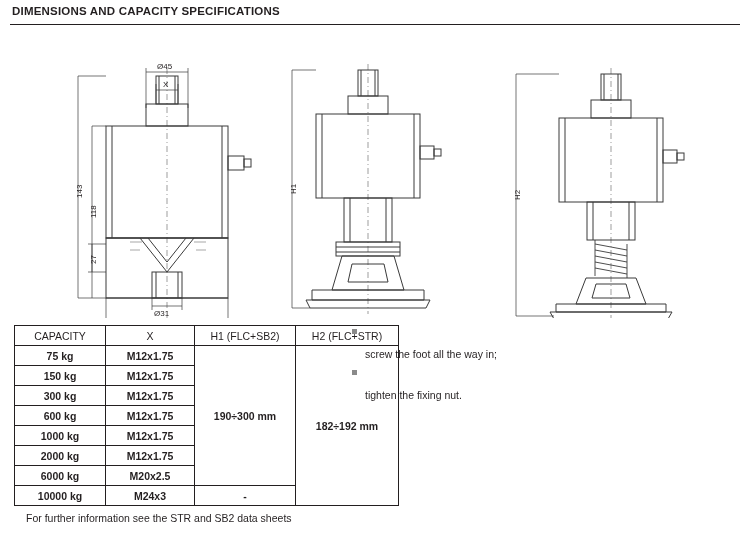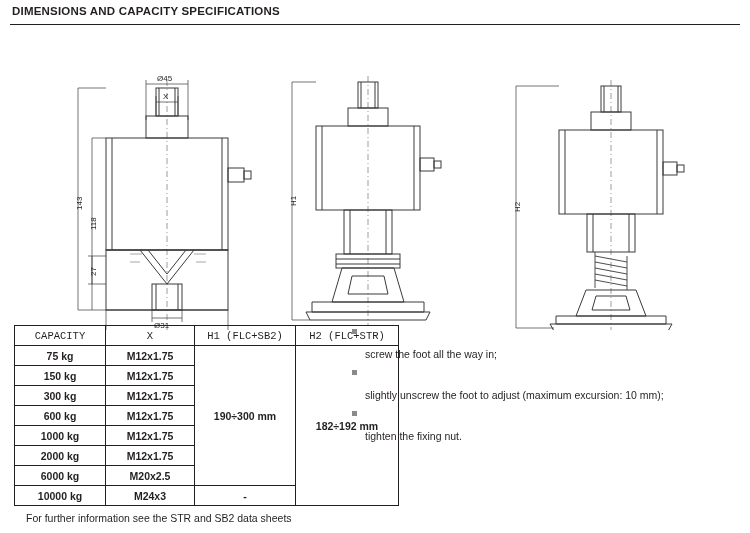--- a/index.html
+++ b/index.html
@@ -21,38 +21,38 @@
     color:#231f20;
   }
   .header-rule{
     position:absolute;left:10px;top:24px;width:730px;height:1px;background:#231f20;
   }
 
   
   .drawings{
     position:absolute;left:0;top:28px;width:750px;height:290px;
   }
-  .fig{position:absolute;top:12px;}
+  .fig{position:absolute;top:0;}
   .fig svg{display:block;}
 
   
   .spec-table{
     position:absolute;left:14px;top:325px;
     border-collapse:collapse;
     font-size:10.5px;
   }
   .spec-table th,.spec-table td{
     border:1px solid #231f20;
     padding:0 6px;
     height:19px;
     font-weight:bold;
     text-align:center;
     white-space:nowrap;
   }
-  .spec-table th{font-weight:normal;font-family:Liberation Mono, monospace;}
+  .spec-table th{font-weight:normal;}
   .col-cap{width:78px;text-align:left;padding-left:8px;}
   .col-x{width:76px;}
   .col-h1{width:88px;}
   .col-h2{width:90px;}
   .spec-table th.col-cap{text-align:center;}
   .merged{vertical-align:middle;}
 
   .table-footnote{
     position:absolute;left:26px;top:512px;
     font-size:10.5px;
@@ -312,19 +312,15 @@
 
 <div class="table-footnote">For further information see the STR and SB2 data sheets</div>
 
 <div class="notes">
   <div class="note-row">
     <span class="note-bullet"></span>
     <span class="note-text">screw the foot all the way in;</span>
   </div>
   <div class="note-row">
     <span class="note-bullet"></span>
-    <span class="note-text">slightly unscrew the foot to adjust (maximum excursion: 10 mm);</span>
-  </div>
-  <div class="note-row">
-    <span class="note-bullet"></span>
     <span class="note-text">tighten the fixing nut.</span>
   </div>
 </div>
 
 </body></html>

